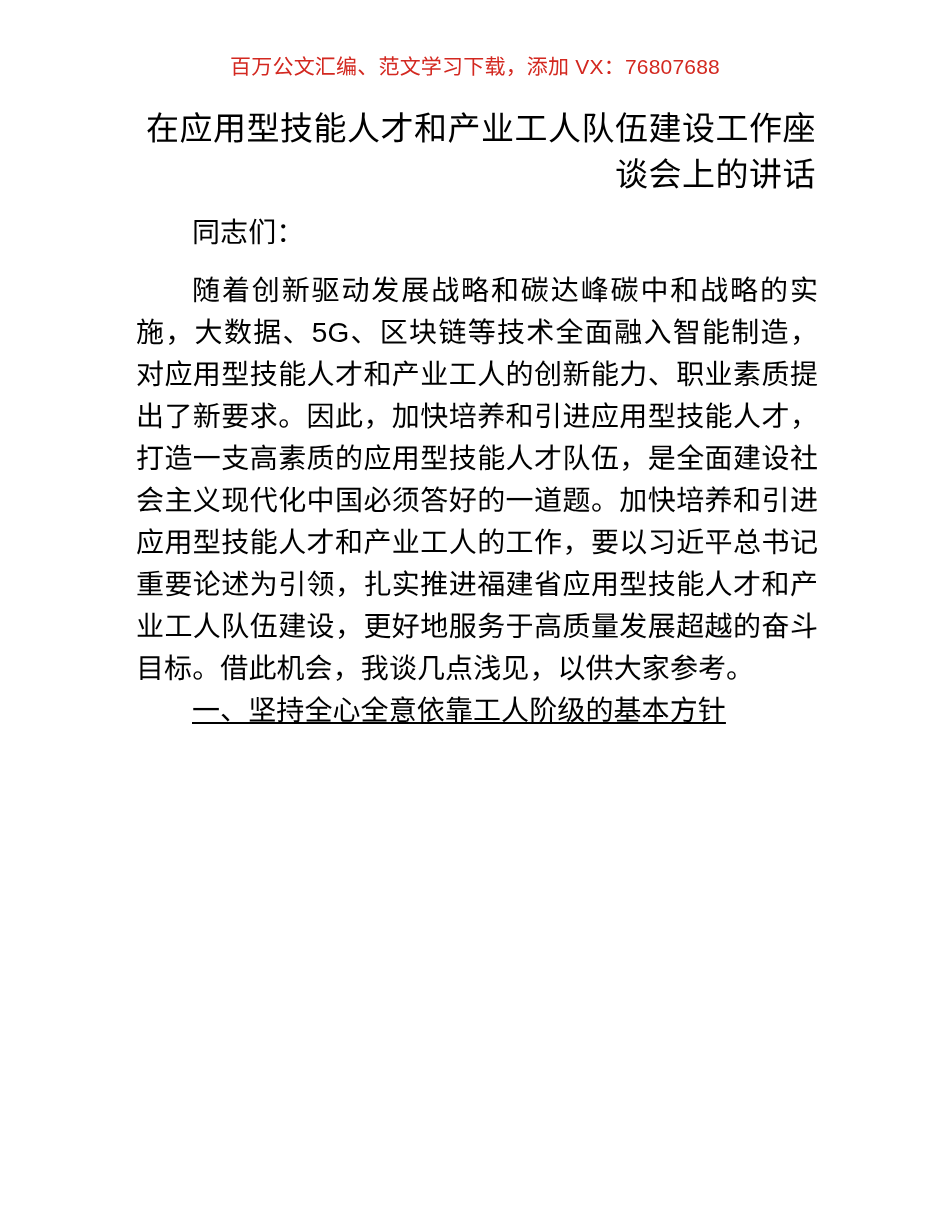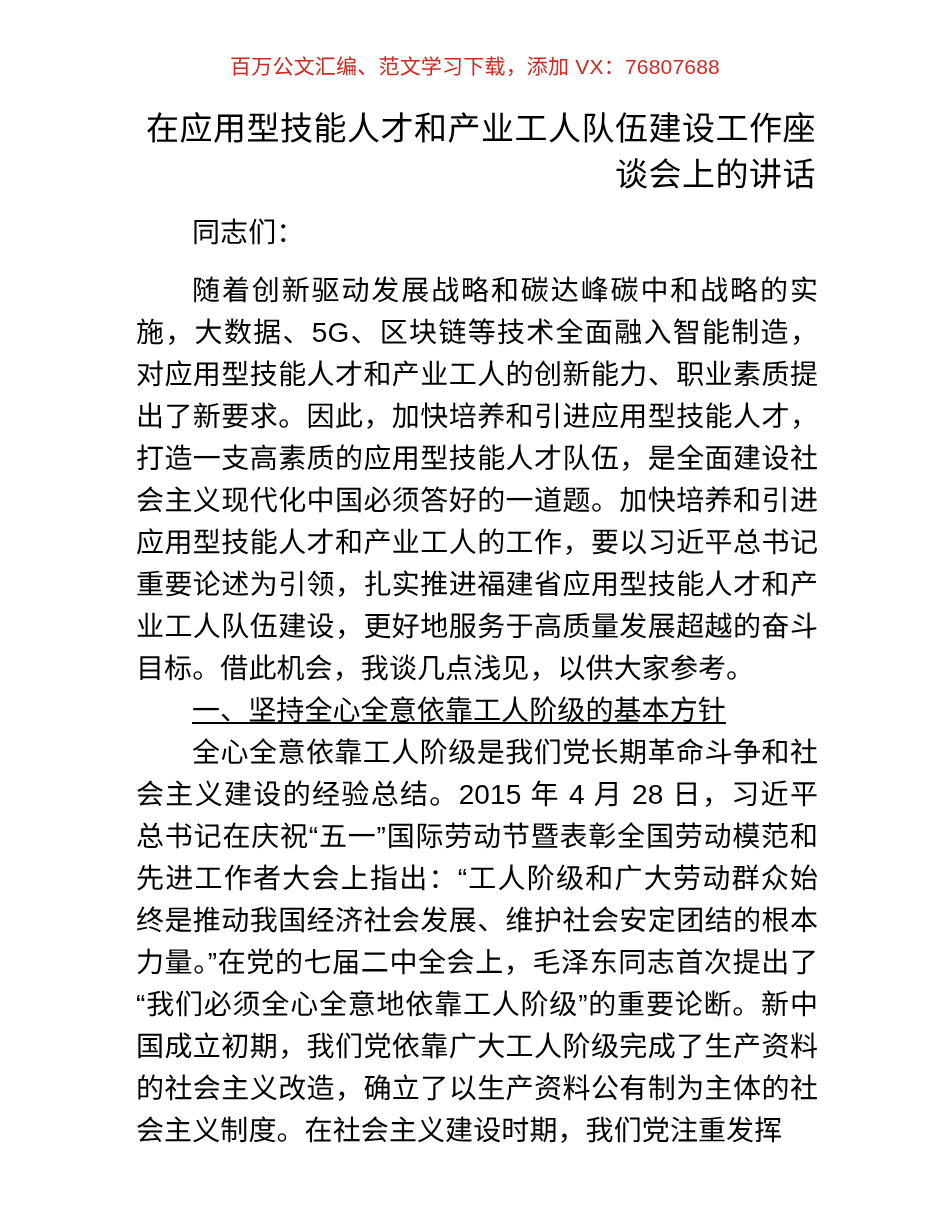--- a/index.html
+++ b/index.html
@@ -106,17 +106,16 @@
   <div class="doc-body">
 
     <h1 class="doc-title">在应用型技能人才和产业工人队伍建设工作座谈会上的讲话</h1>
 
     <p class="para salutation">同志们：</p>
 
     <p class="para indent">随着创新驱动发展战略和碳达峰碳中和战略的实施，大数据、5G、区块链等技术全面融入智能制造，对应用型技能人才和产业工人的创新能力、职业素质提出了新要求。因此，加快培养和引进应用型技能人才，打造一支高素质的应用型技能人才队伍，是全面建设社会主义现代化中国必须答好的一道题。加快培养和引进应用型技能人才和产业工人的工作，要以习近平总书记重要论述为引领，扎实推进福建省应用型技能人才和产业工人队伍建设，更好地服务于高质量发展超越的奋斗目标。借此机会，我谈几点浅见，以供大家参考。</p>
 
     <h2 class="section-heading">一、坚持全心全意依靠工人阶级的基本方针</h2>
 
-    <p class="para indent">全心全意依靠工人阶级是我们党长期革命斗争和社会主义建设的经验总结。2015 年 4 月 28 日，习近平总书记在庆祝“五一”国际劳动节暨表彰全国劳动模范和先进工作者大会上指出：“工人阶级和广大劳动群众始终是推动我国经济社会发展、维护社会安定团结的根本力量。”在党的七届二中全会上，毛泽东同志首次提出了“我们必须全心全意地依靠工人阶级”的重要论断。新中国成立初期，我们党依靠广大工人阶级完成了生产资料的社会主义改造，确立了以生产资料公有制为主体的社会主义制度。在社会主义建设时期，我们党注重发挥</p>
 
   </div>
 
 </div>
 
 </body></html>

